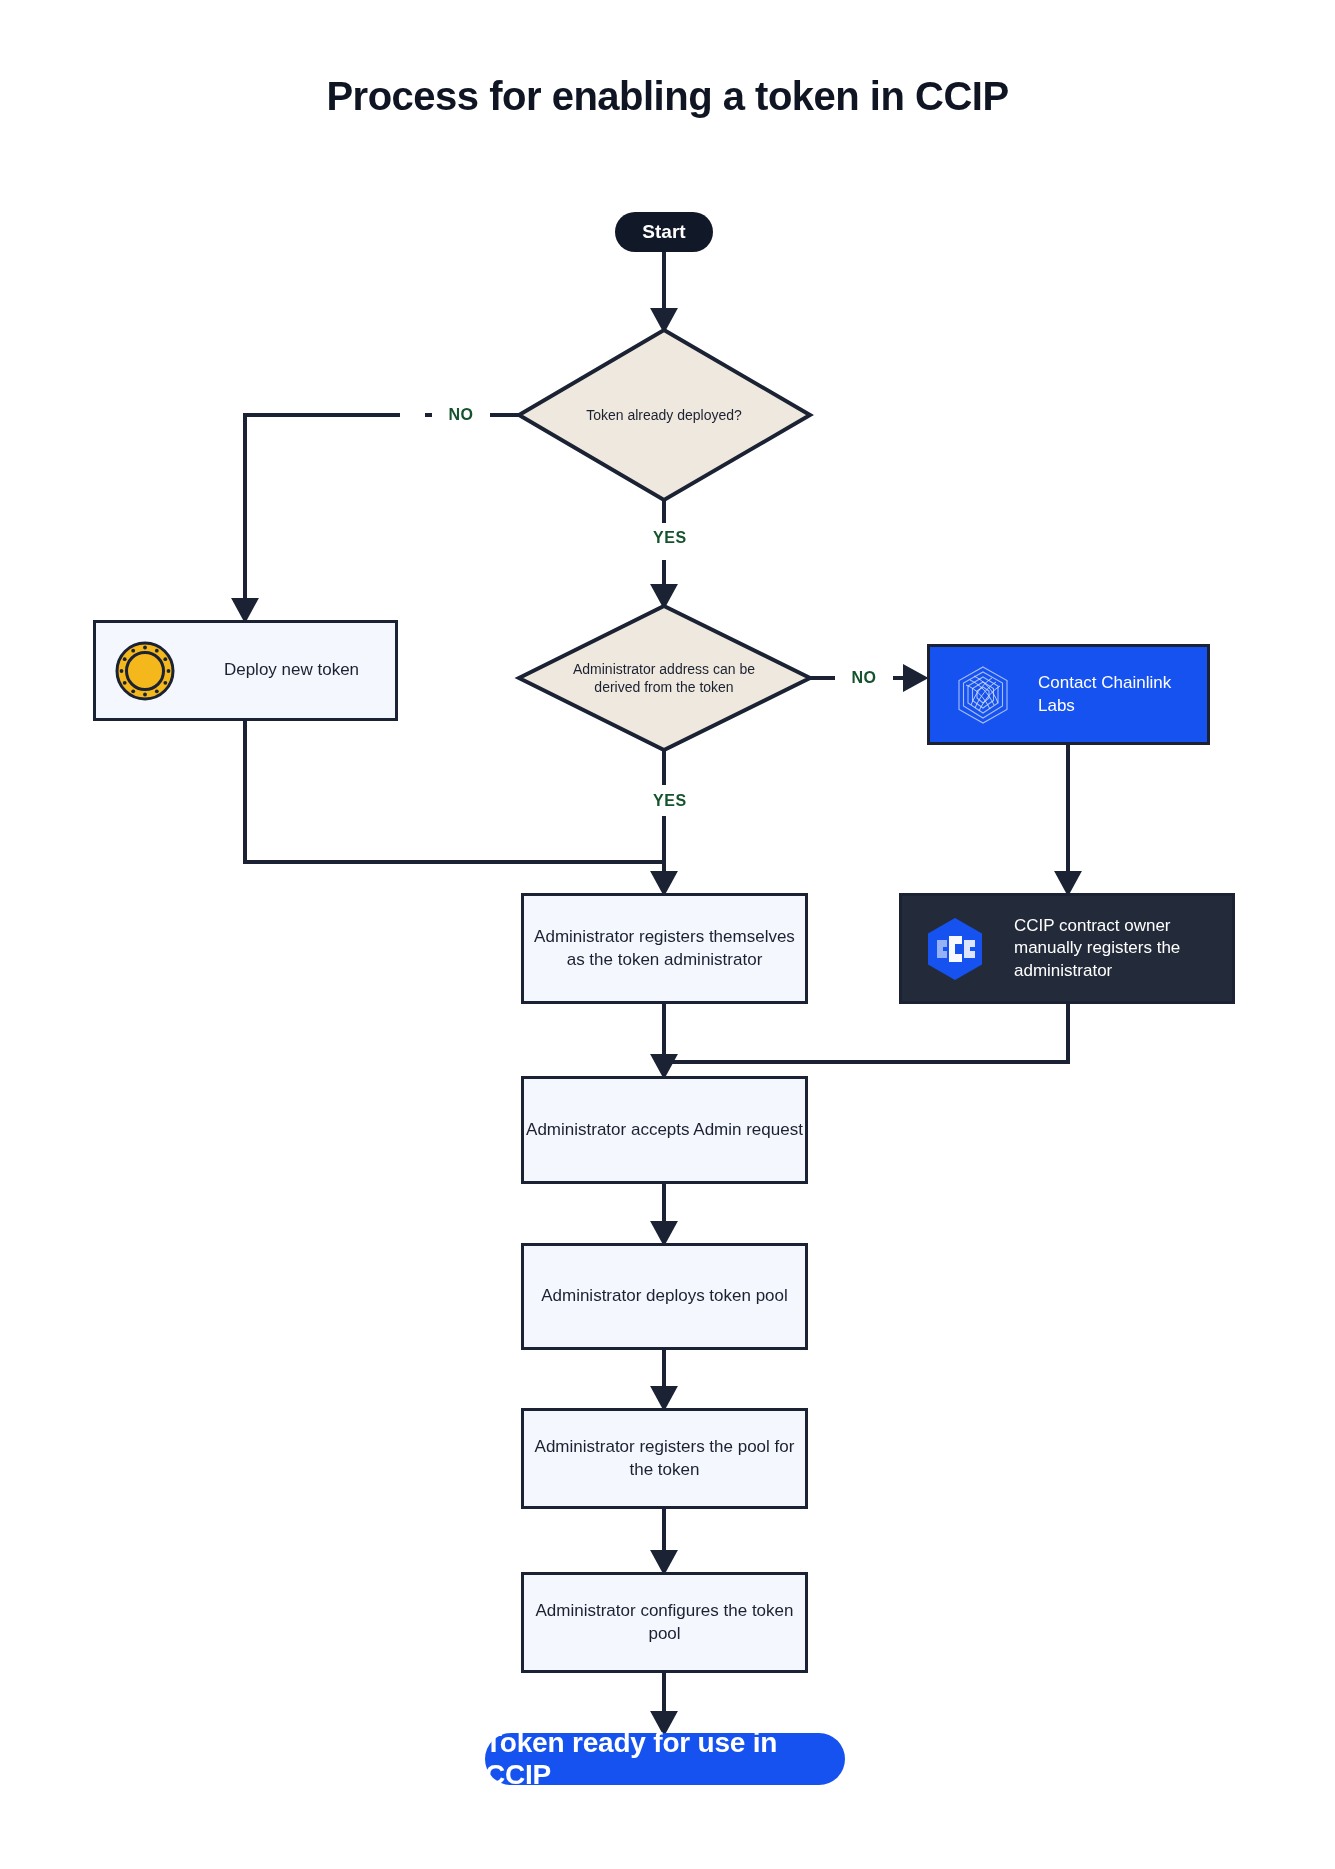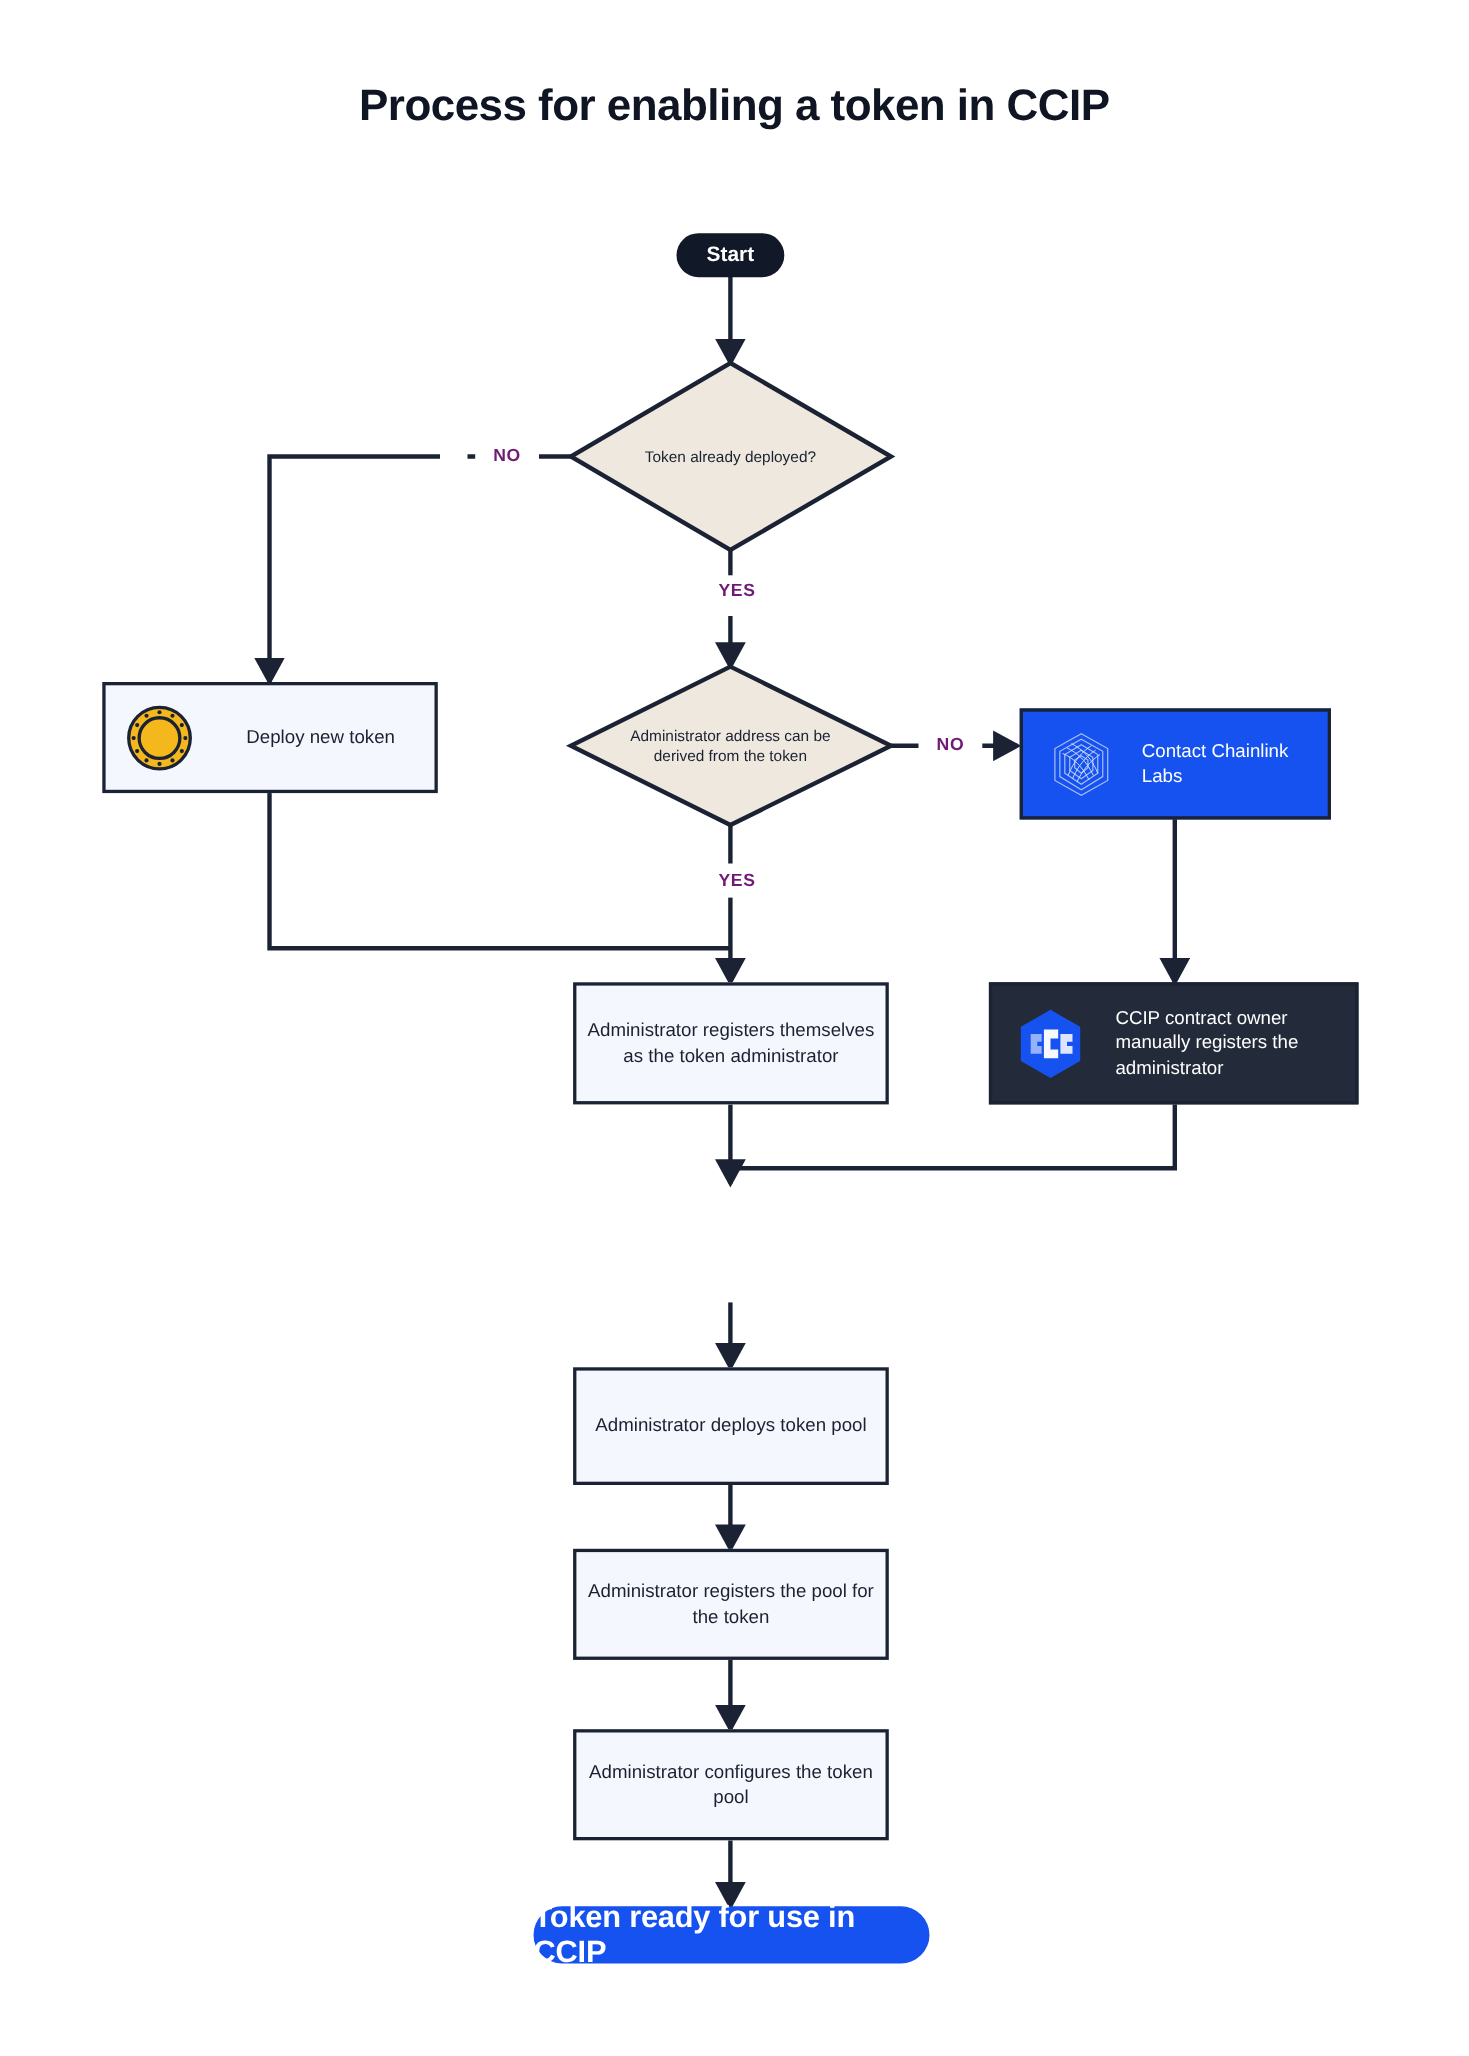--- a/index.html
+++ b/index.html
@@ -126,21 +126,21 @@
     display: flex;
     align-items: center;
     justify-content: center;
     flex: 0 0 auto;
   }
   
   .edge-label {
     position: absolute;
     font-size: 16px;
     font-weight: 700;
-    color: #701a75;
+    color: #14532d;
     letter-spacing: 0.6px;
     display: flex;
     align-items: center;
     justify-content: center;
     pointer-events: none;
     background: #ffffff;
     padding: 0 6px;
   }
 </style>
 </head>
@@ -280,20 +280,23 @@
       <svg width="70" height="70" viewBox="0 0 70 70" xmlns="http://www.w3.org/2000/svg">
         <polygon points="35,4 62,19.5 62,50.5 35,66 8,50.5 8,19.5" fill="#1652F0"></polygon>
         <path d="M29 22 L42 22 L42 30 L35 30 L35 40 L42 40 L42 48 L29 48 Z" fill="#FFFFFF" opacity="0.97"></path>
         <path d="M44 26 L55 26 L55 33 L50 33 L50 37 L55 37 L55 44 L44 44 Z" fill="#FFFFFF" opacity="0.85"></path>
         <path d="M17 26 L27 26 L27 33 L23 33 L23 37 L27 37 L27 44 L17 44 Z" fill="#FFFFFF" opacity="0.55"></path>
       </svg>
     </span>
     <span class="node-text">CCIP contract owner manually registers the administrator</span>
   </div>
 
+  <div class="node proc" style="left:521px; top:1076px; width:287px; height:108px;">
+    <span class="node-text">Administrator accepts Admin request</span>
+  </div>
 
   <div class="node proc" style="left:521px; top:1243px; width:287px; height:107px;">
     <span class="node-text">Administrator deploys token pool</span>
   </div>
 
   <div class="node proc" style="left:521px; top:1408px; width:287px; height:101px;">
     <span class="node-text">Administrator registers the pool for the token</span>
   </div>
 
   <div class="node proc" style="left:521px; top:1572px; width:287px; height:101px;">

